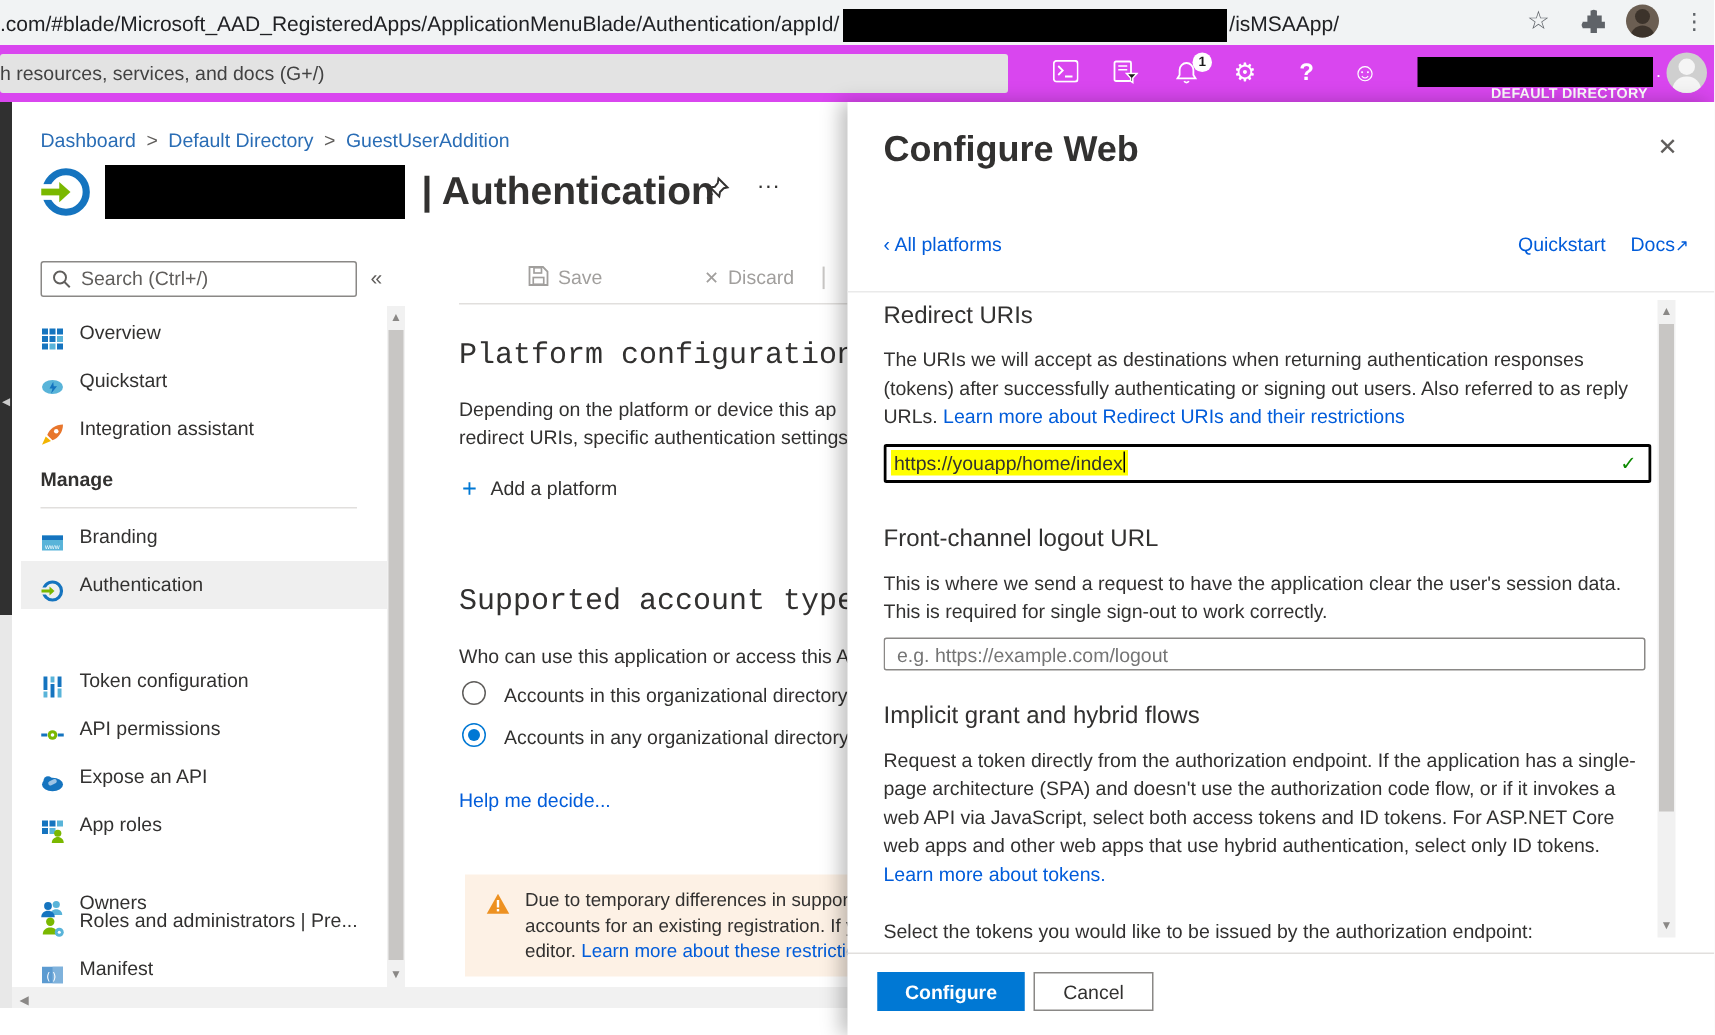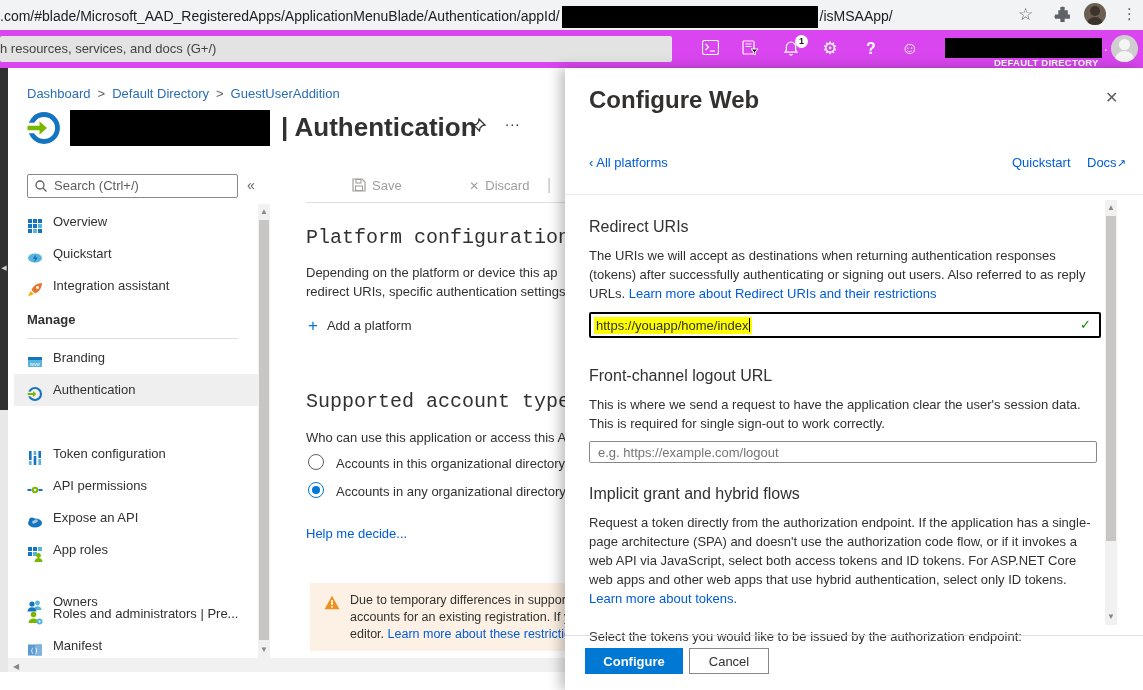--- a/index.html
+++ b/index.html
@@ -350,21 +350,21 @@
 
   <div id="panel" class="abs">
     <div class="abs ptitle" style="left:24px;top:18px;">Configure Web</div>
     <div class="abs" style="left:540px;top:20px;font-size:16px;color:#605e5c;cursor:pointer;">✕</div>
 
     <a class="abs link" style="left:24px;top:87px;font-size:13px;" href="#"><span>‹</span> <span>All platforms</span></a>
     <a class="abs link" style="left:447px;top:87px;font-size:13px;" href="#">Quickstart</a>
     <a class="abs link" style="left:522px;top:87px;font-size:13px;" href="#"><span>Docs</span><span style="font-size:11px;">↗</span></a>
     <div class="abs divider" style="left:0;top:126px;width:578px;background:#eaeaea;"></div>
 
-    <div class="abs" style="left:24px;top:130px;width:512px;height:436px;overflow:hidden;margin-top:16px;">
+    <div class="abs" style="left:24px;top:130px;width:512px;height:436px;overflow:hidden;">
       <div class="h3" style="margin-top:4px;">Redirect URIs</div>
       <div class="pbody" style="margin-top:10px;width:508px;">
         <span>The URIs we will accept as destinations when returning authentication responses (tokens) after successfully authenticating or signing out users. Also referred to as reply URLs. </span><a class="link" href="#">Learn more about Redirect URIs and their restrictions</a>
       </div>
       <div class="uri-input" style="position:relative;margin-top:9px;width:508px;height:22px;line-height:22px;">
         <span class="hl" style="margin-left:3px;"><span>https://youapp/home/index</span><span class="caret"></span></span>
         <span style="position:absolute;right:8px;top:0;color:#0b8a00;font-size:13px;">✓</span>
       </div>
 
       <div class="h3" style="margin-top:29px;">Front-channel logout URL</div>

